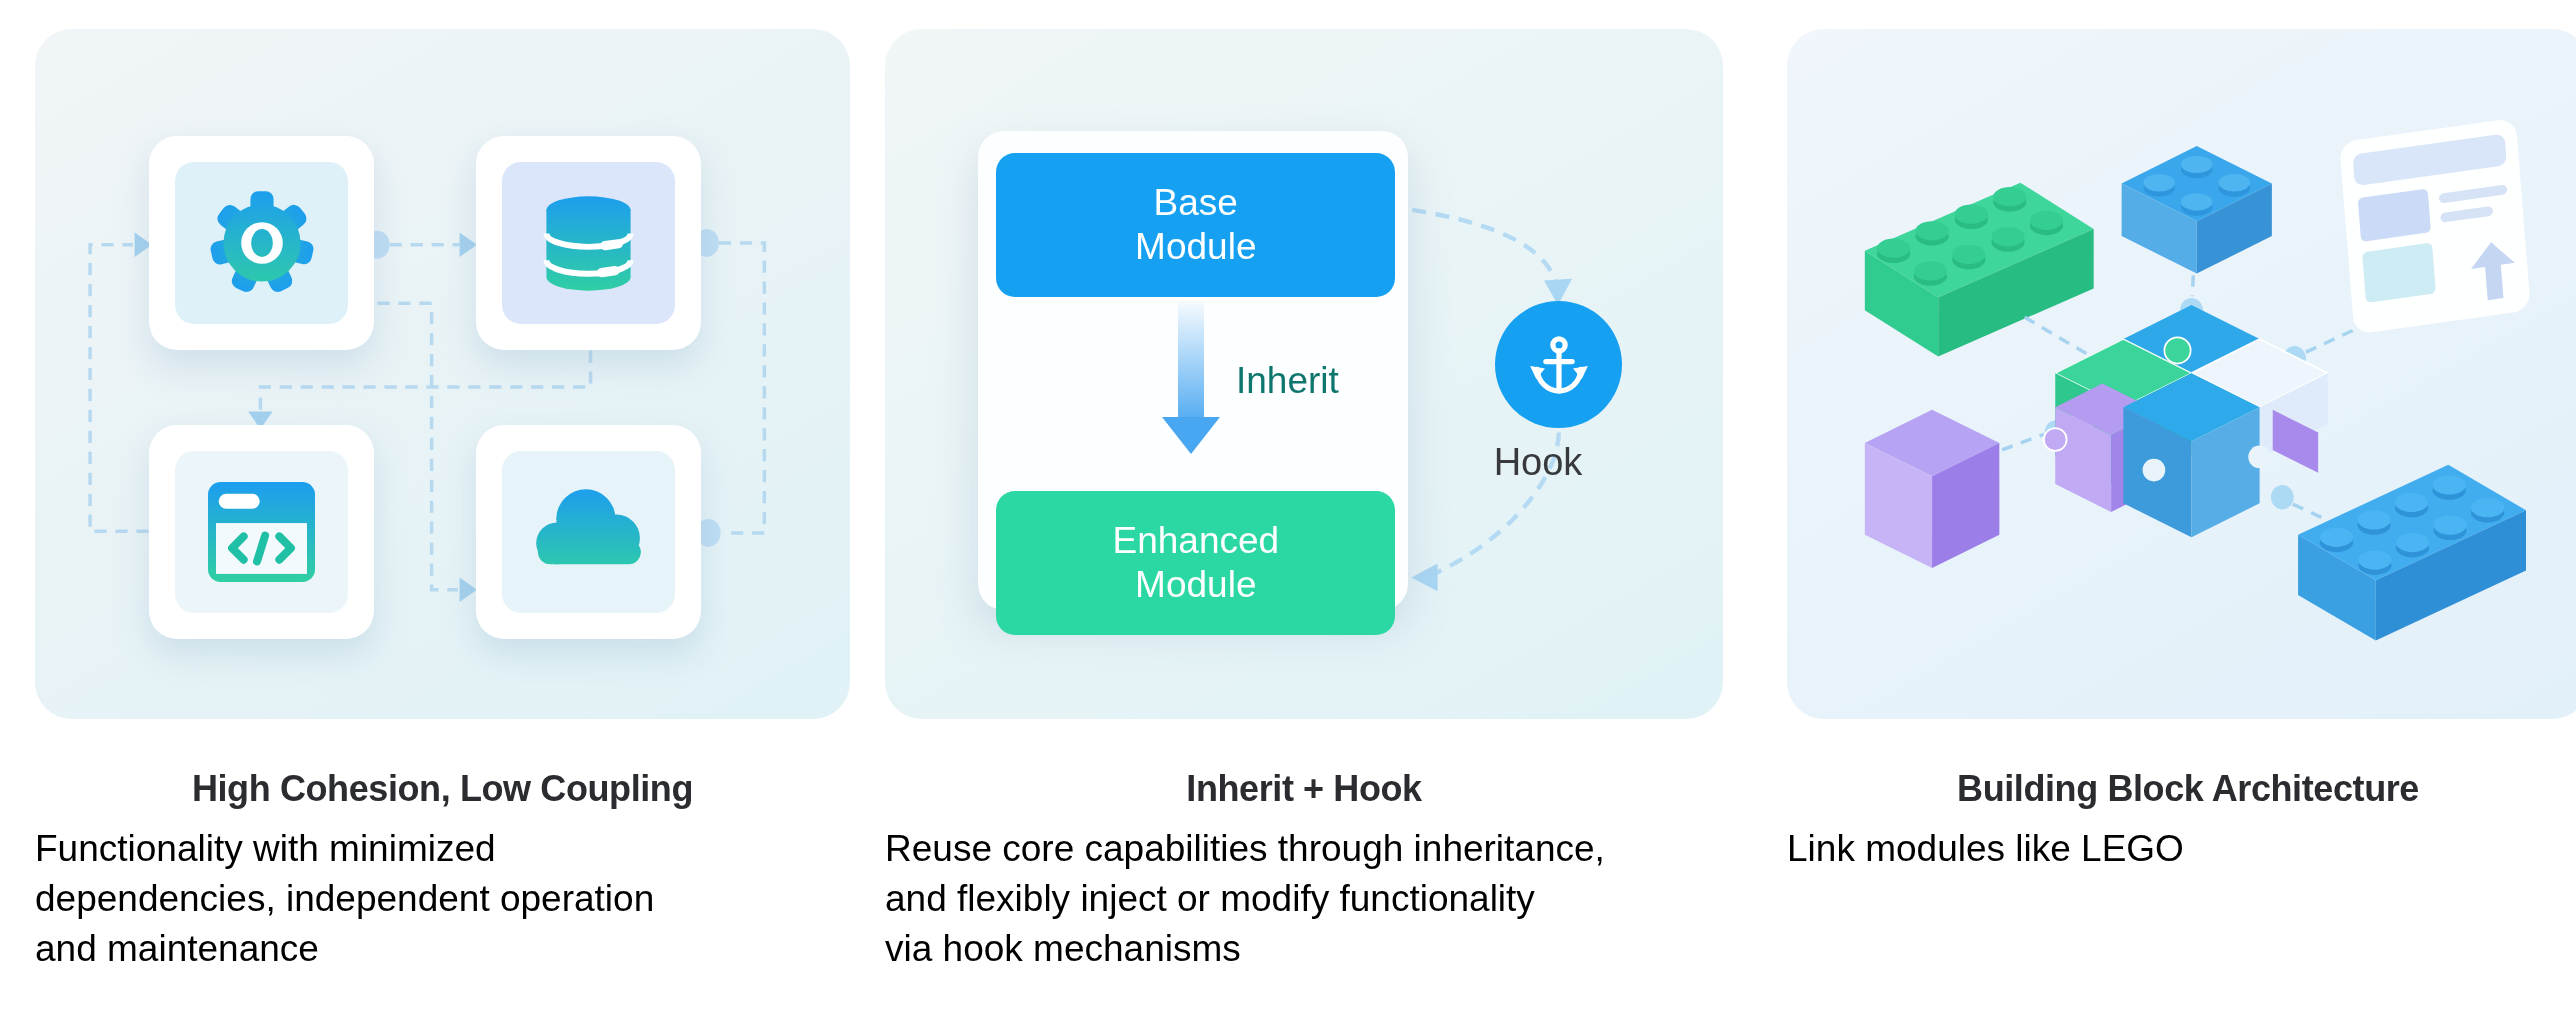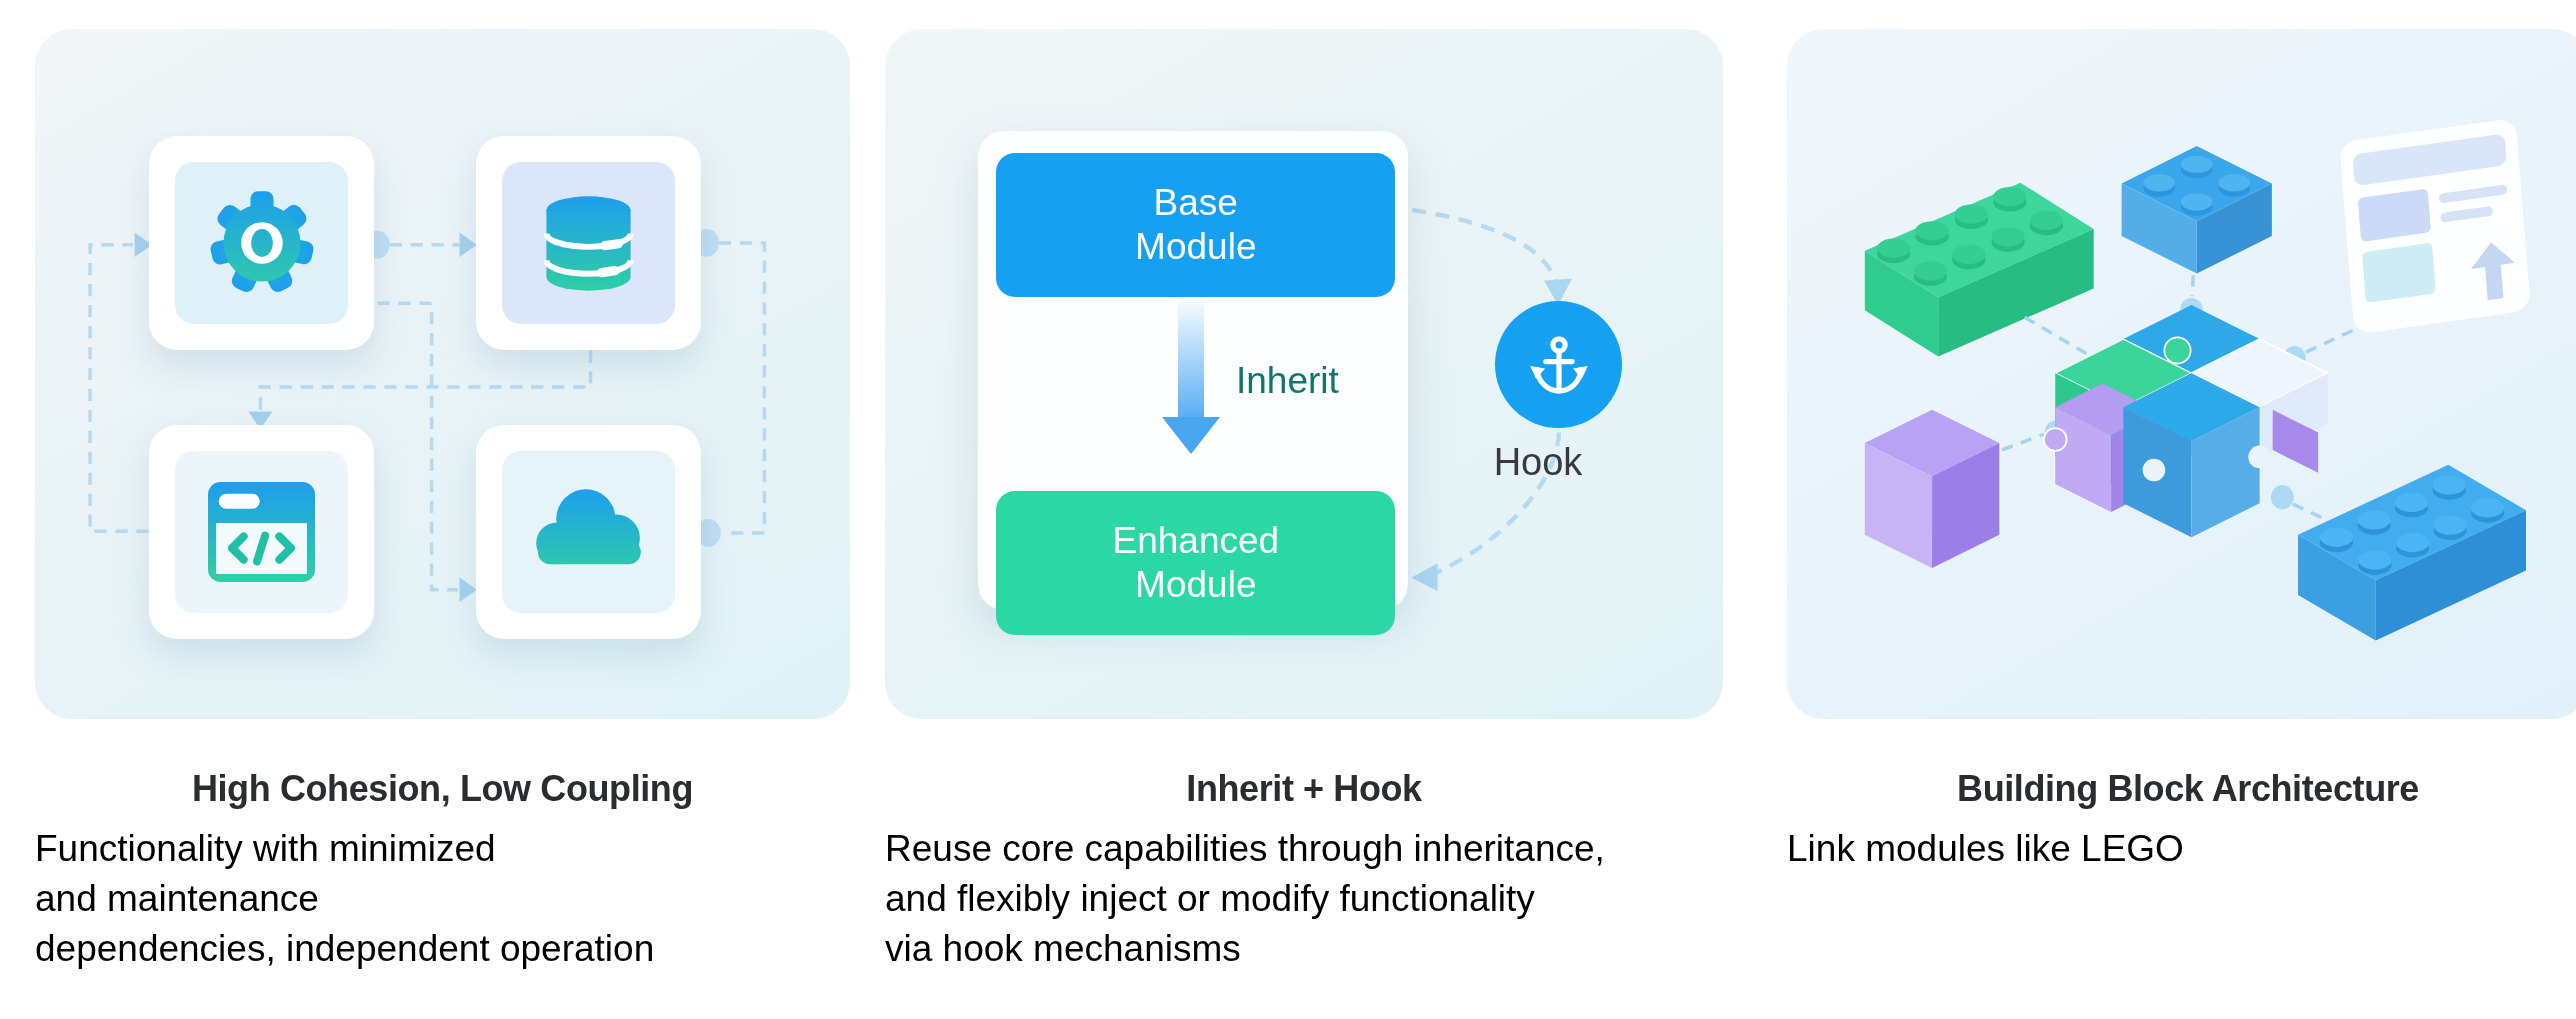--- a/index.html
+++ b/index.html
@@ -205,22 +205,22 @@
           <rect x="-58" y="6" width="118" height="28" rx="14"></rect>
         </g>
       </svg>
         </div>
     </div>
   </div>
 
   <h2 class="card-title">High Cohesion, Low Coupling</h2>
   <div class="card-desc">
     <div>Functionality with minimized</div>
+    <div>dependencies, independent operation</div>
     <div>and maintenance</div>
-    <div>dependencies, independent operation</div>
   </div>
 </section>
 
 <section class="feature" id="feature-2">
   <div class="card c2">
 
     <svg class="curves" width="838" height="690" viewBox="0 0 960 790">
       <g fill="none" stroke="#b5daf3" stroke-width="5" stroke-dasharray="16 11">
         <path d="M604,207 C700,222 758,250 769,292"></path>
         <path d="M772,462 C770,522 702,592 628,624"></path>

